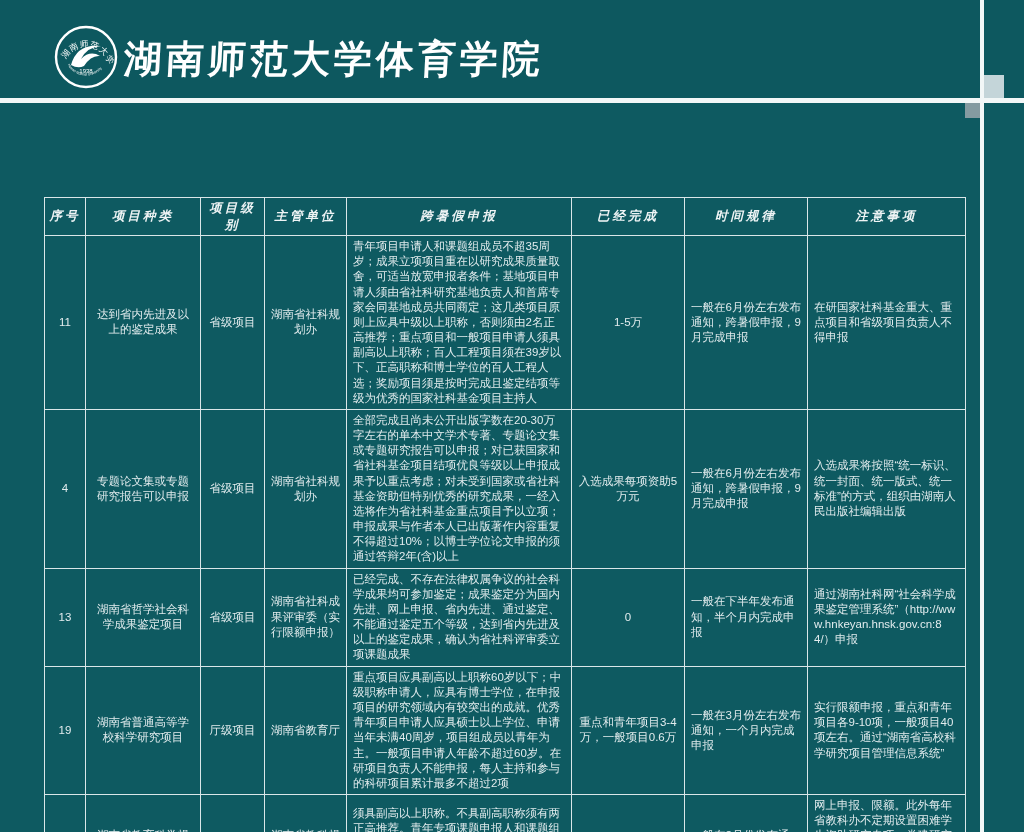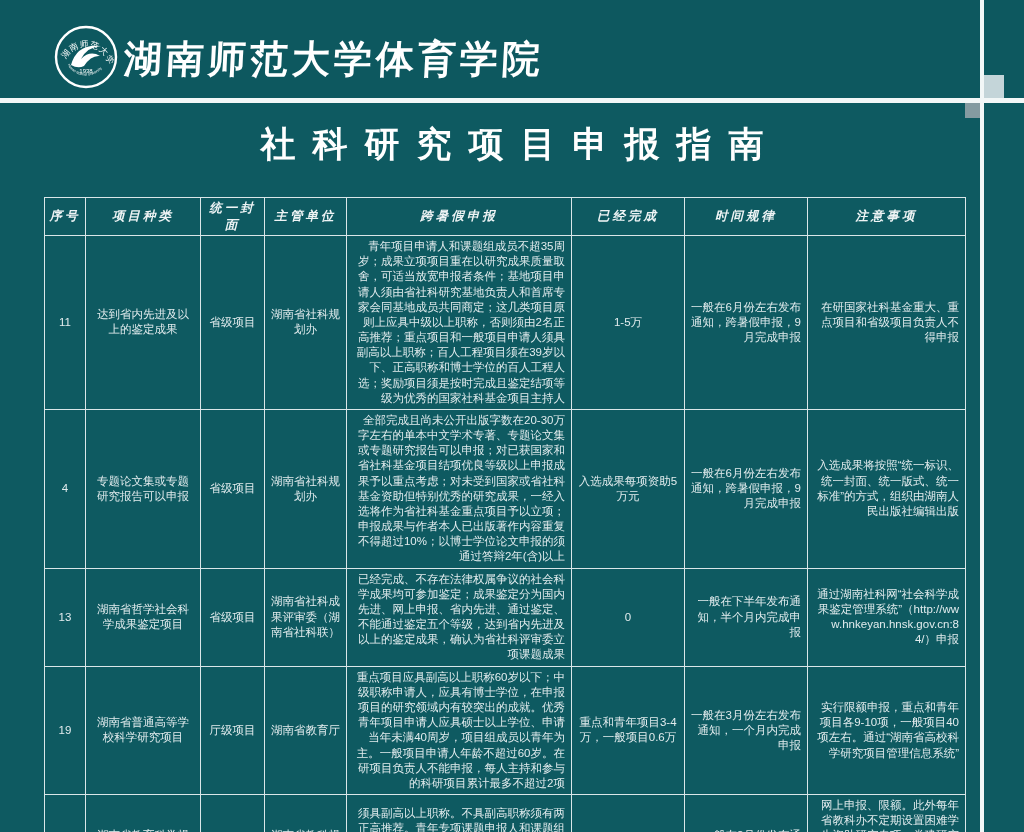--- a/index.html
+++ b/index.html
@@ -25,21 +25,21 @@
               font-family:"Liberation Serif","DejaVu Serif",serif;}
 
   
   table.guide{position:absolute;left:44px;top:197px;width:921px;border-collapse:collapse;
               table-layout:fixed;font-size:11.5px;line-height:1.32;}
   table.guide th,table.guide td{border:1px solid #d9e6e8;vertical-align:middle;
               padding:3px 6px;color:#e2ecee;word-break:break-all;}
   table.guide th{height:26px;font-weight:bold;font-style:italic;letter-spacing:3px;
               font-family:"Liberation Serif","DejaVu Serif",serif;font-size:12.5px;color:#eef4f5;padding:2px;}
   .c-center{text-align:center;}
-  .c-left{text-align:right;padding:5px 10px;}
+  .c-left{text-align:left;padding:5px 10px;}
   .r11{height:143px;} .r12{height:137px;} .r13{height:85px;} .r14{height:120px;} .r15{height:80px;}
 </style>
 </head>
 <body>
 
 <div class="page">
 
   <div class="band">
     <svg class="logo" viewBox="0 0 64 64">
       <defs>
@@ -57,38 +57,37 @@
       </text>
     </svg>
     <div class="school-name">湖南师范大学体育学院</div>
   </div>
 
   <div class="hline"></div>
   <div class="vline"></div>
   <div class="sq-light"></div>
   <div class="sq-dark"></div>
 
-  <div class="main-title">社科研究项目申报指南</div>
 
   <table class="guide">
     <colgroup>
       <col style="width:41px">
         <col style="width:115px">
         <col style="width:64px">
         <col style="width:82px">
       <col style="width:225px">
         <col style="width:113px">
         <col style="width:123px">
         <col style="width:158px">
     </colgroup>
     <thead>
       <tr>
         <th>序号</th>
         <th>项目种类</th>
-        <th>统一封面</th>
+        <th>项目级别</th>
         <th>主管单位</th>
         <th>跨暑假申报</th>
         <th>已经完成</th>
         <th>时间规律</th>
         <th>注意事项</th>
       </tr>
     </thead>
     <tbody>
       <tr class="r11">
         <td class="c-center">11</td>
@@ -107,21 +106,21 @@
         <td class="c-center">湖南省社科规划办</td>
         <td class="c-left">全部完成且尚未公开出版字数在20-30万字左右的单本中文学术专著、专题论文集或专题研究报告可以申报；对已获国家和省社科基金项目结项优良等级以上申报成果予以重点考虑；对未受到国家或省社科基金资助但特别优秀的研究成果，一经入选将作为省社科基金重点项目予以立项；申报成果与作者本人已出版著作内容重复不得超过10%；以博士学位论文申报的须通过答辩2年(含)以上</td>
         <td class="c-center">入选成果每项资助5万元</td>
         <td class="c-left">一般在6月份左右发布通知，跨暑假申报，9月完成申报</td>
         <td class="c-left">入选成果将按照“统一标识、统一封面、统一版式、统一标准”的方式，组织由湖南人民出版社编辑出版</td>
       </tr>
       <tr class="r13">
         <td class="c-center">13</td>
         <td class="c-center">湖南省哲学社会科学成果鉴定项目</td>
         <td class="c-center">省级项目</td>
-        <td class="c-center">湖南省社科成果评审委（湖南省社科联）</td>
+        <td class="c-center">湖南省社科成果评审委（实行限额申报）</td>
         <td class="c-left">已经完成、不存在法律权属争议的社会科学成果均可参加鉴定；成果鉴定分为国内先进、网上申报、省内先进、通过鉴定、不能通过鉴定五个等级，达到省内先进及以上的鉴定成果，确认为省社科评审委立项课题成果</td>
         <td class="c-center">0</td>
         <td class="c-left">一般在下半年发布通知，半个月内完成申报</td>
         <td class="c-left">通过湖南社科网“社会科学成果鉴定管理系统”（http://www.hnkeyan.hnsk.gov.cn:84/）申报</td>
       </tr>
       <tr class="r14">
         <td class="c-center">19</td>
         <td class="c-center">湖南省普通高等学校科学研究项目</td>
         <td class="c-center">厅级项目</td>
         <td class="c-center">湖南省教育厅</td>

